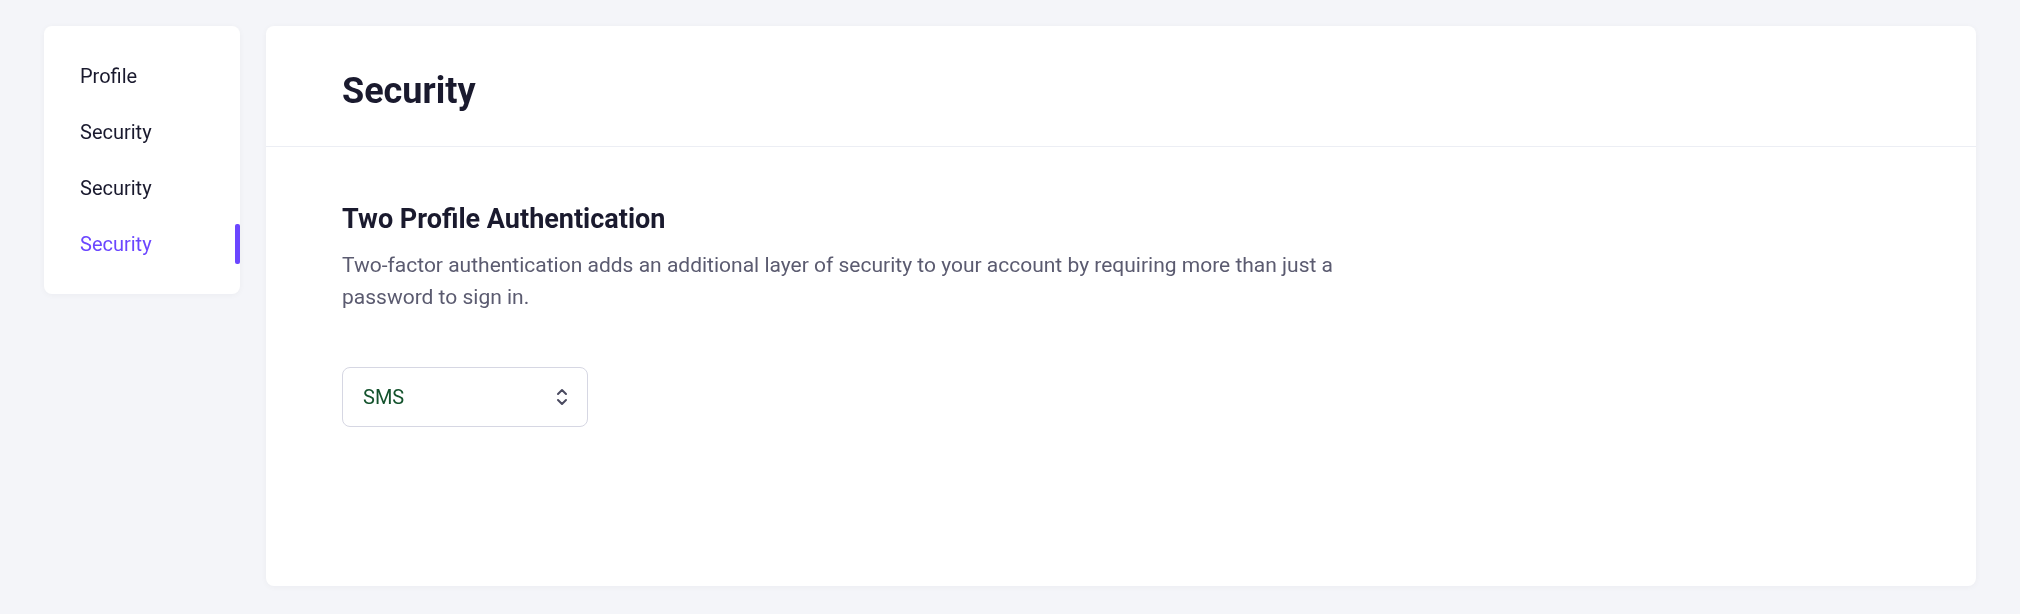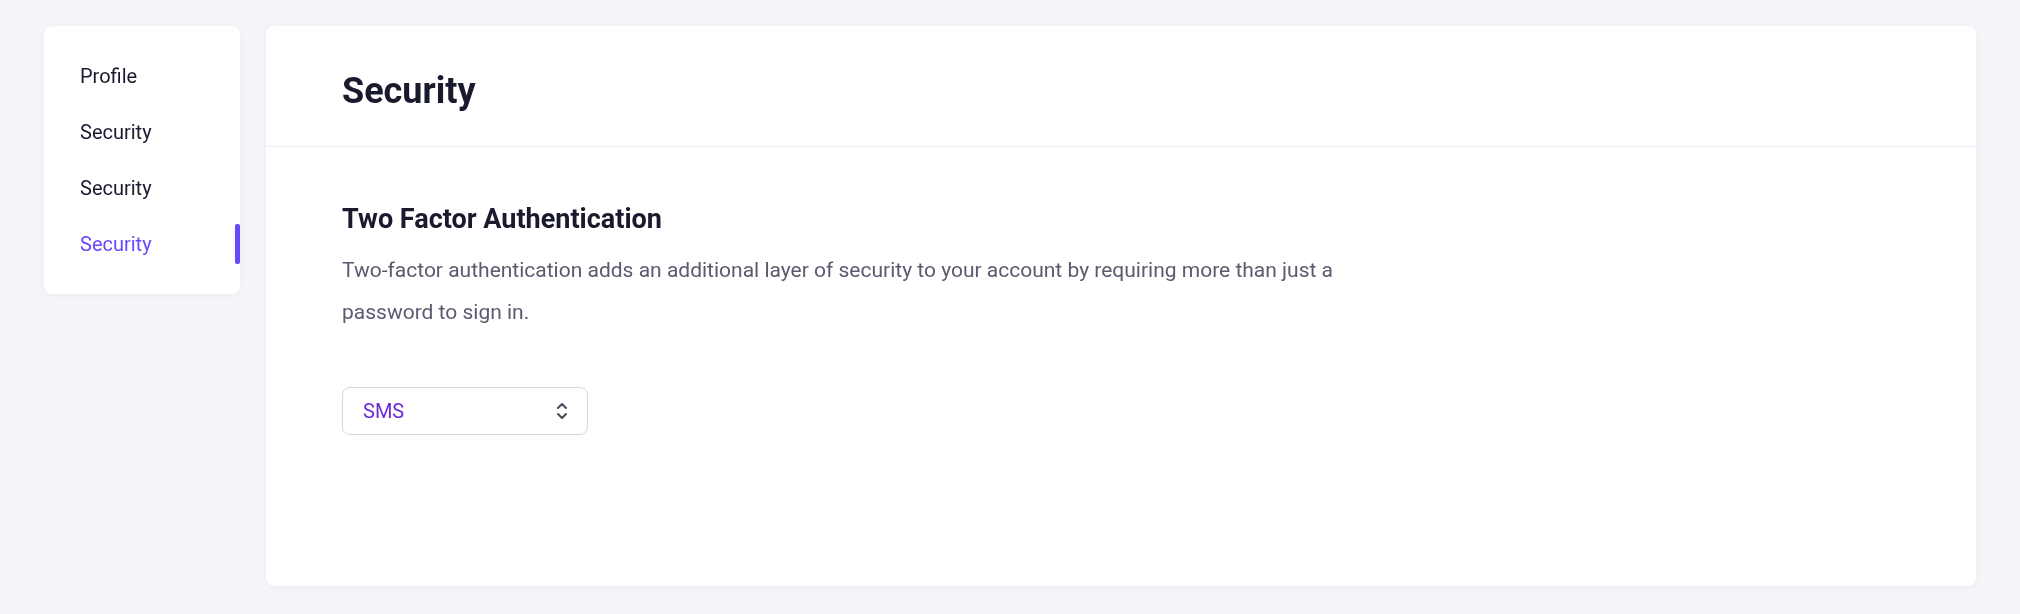--- a/index.html
+++ b/index.html
@@ -69,39 +69,39 @@
     padding: 56px 76px 40px 76px;
   }
   .section-title {
     font-size: 27px;
     font-weight: 700;
     color: #1a1a2e;
     margin-bottom: 14px;
   }
   .section-desc {
     font-size: 21px;
-    line-height: 42px;
+    line-height: 32px;
     color: #5b5b70;
     max-width: 1040px;
     margin-bottom: 54px;
     margin-top: 7px;
   }
   .select-wrap {
     position: relative;
     display: inline-block;
   }
   .select {
     width: 246px;
-    height: 48px;
+    height: 60px;
     border: 1px solid #d6d7e3;
     border-radius: 8px;
     background: #ffffff;
     padding: 0 48px 0 20px;
     font-size: 20px;
-    color: #6d28d9;
+    color: #14532d;
     display: flex;
     align-items: center;
     cursor: pointer;
   }
   .select-icon {
     position: absolute;
     right: 18px;
     top: 50%;
     transform: translateY(-50%);
     width: 14px;
@@ -129,21 +129,21 @@
       <span>Security</span>
     </div>
   </nav>
 
   <main class="main">
     <header class="page-header">
       <h1 class="page-title">Security</h1>
     </header>
 
     <section class="section">
-      <h2 class="section-title">Two Factor Authentication</h2>
+      <h2 class="section-title">Two Profile Authentication</h2>
       <p class="section-desc">Two-factor authentication adds an additional layer of security to your account by requiring more than just a password to sign in.</p>
 
       <div class="select-wrap">
         <div class="select" role="button">
           <span>SMS</span>
         </div>
         <span class="select-icon">
           <svg viewBox="0 0 12 20" width="12" height="20" fill="none" stroke="currentColor" stroke-width="2" stroke-linecap="round" stroke-linejoin="round">
             <polyline points="2,7 6,3 10,7"></polyline>
             <polyline points="2,13 6,17 10,13"></polyline>

